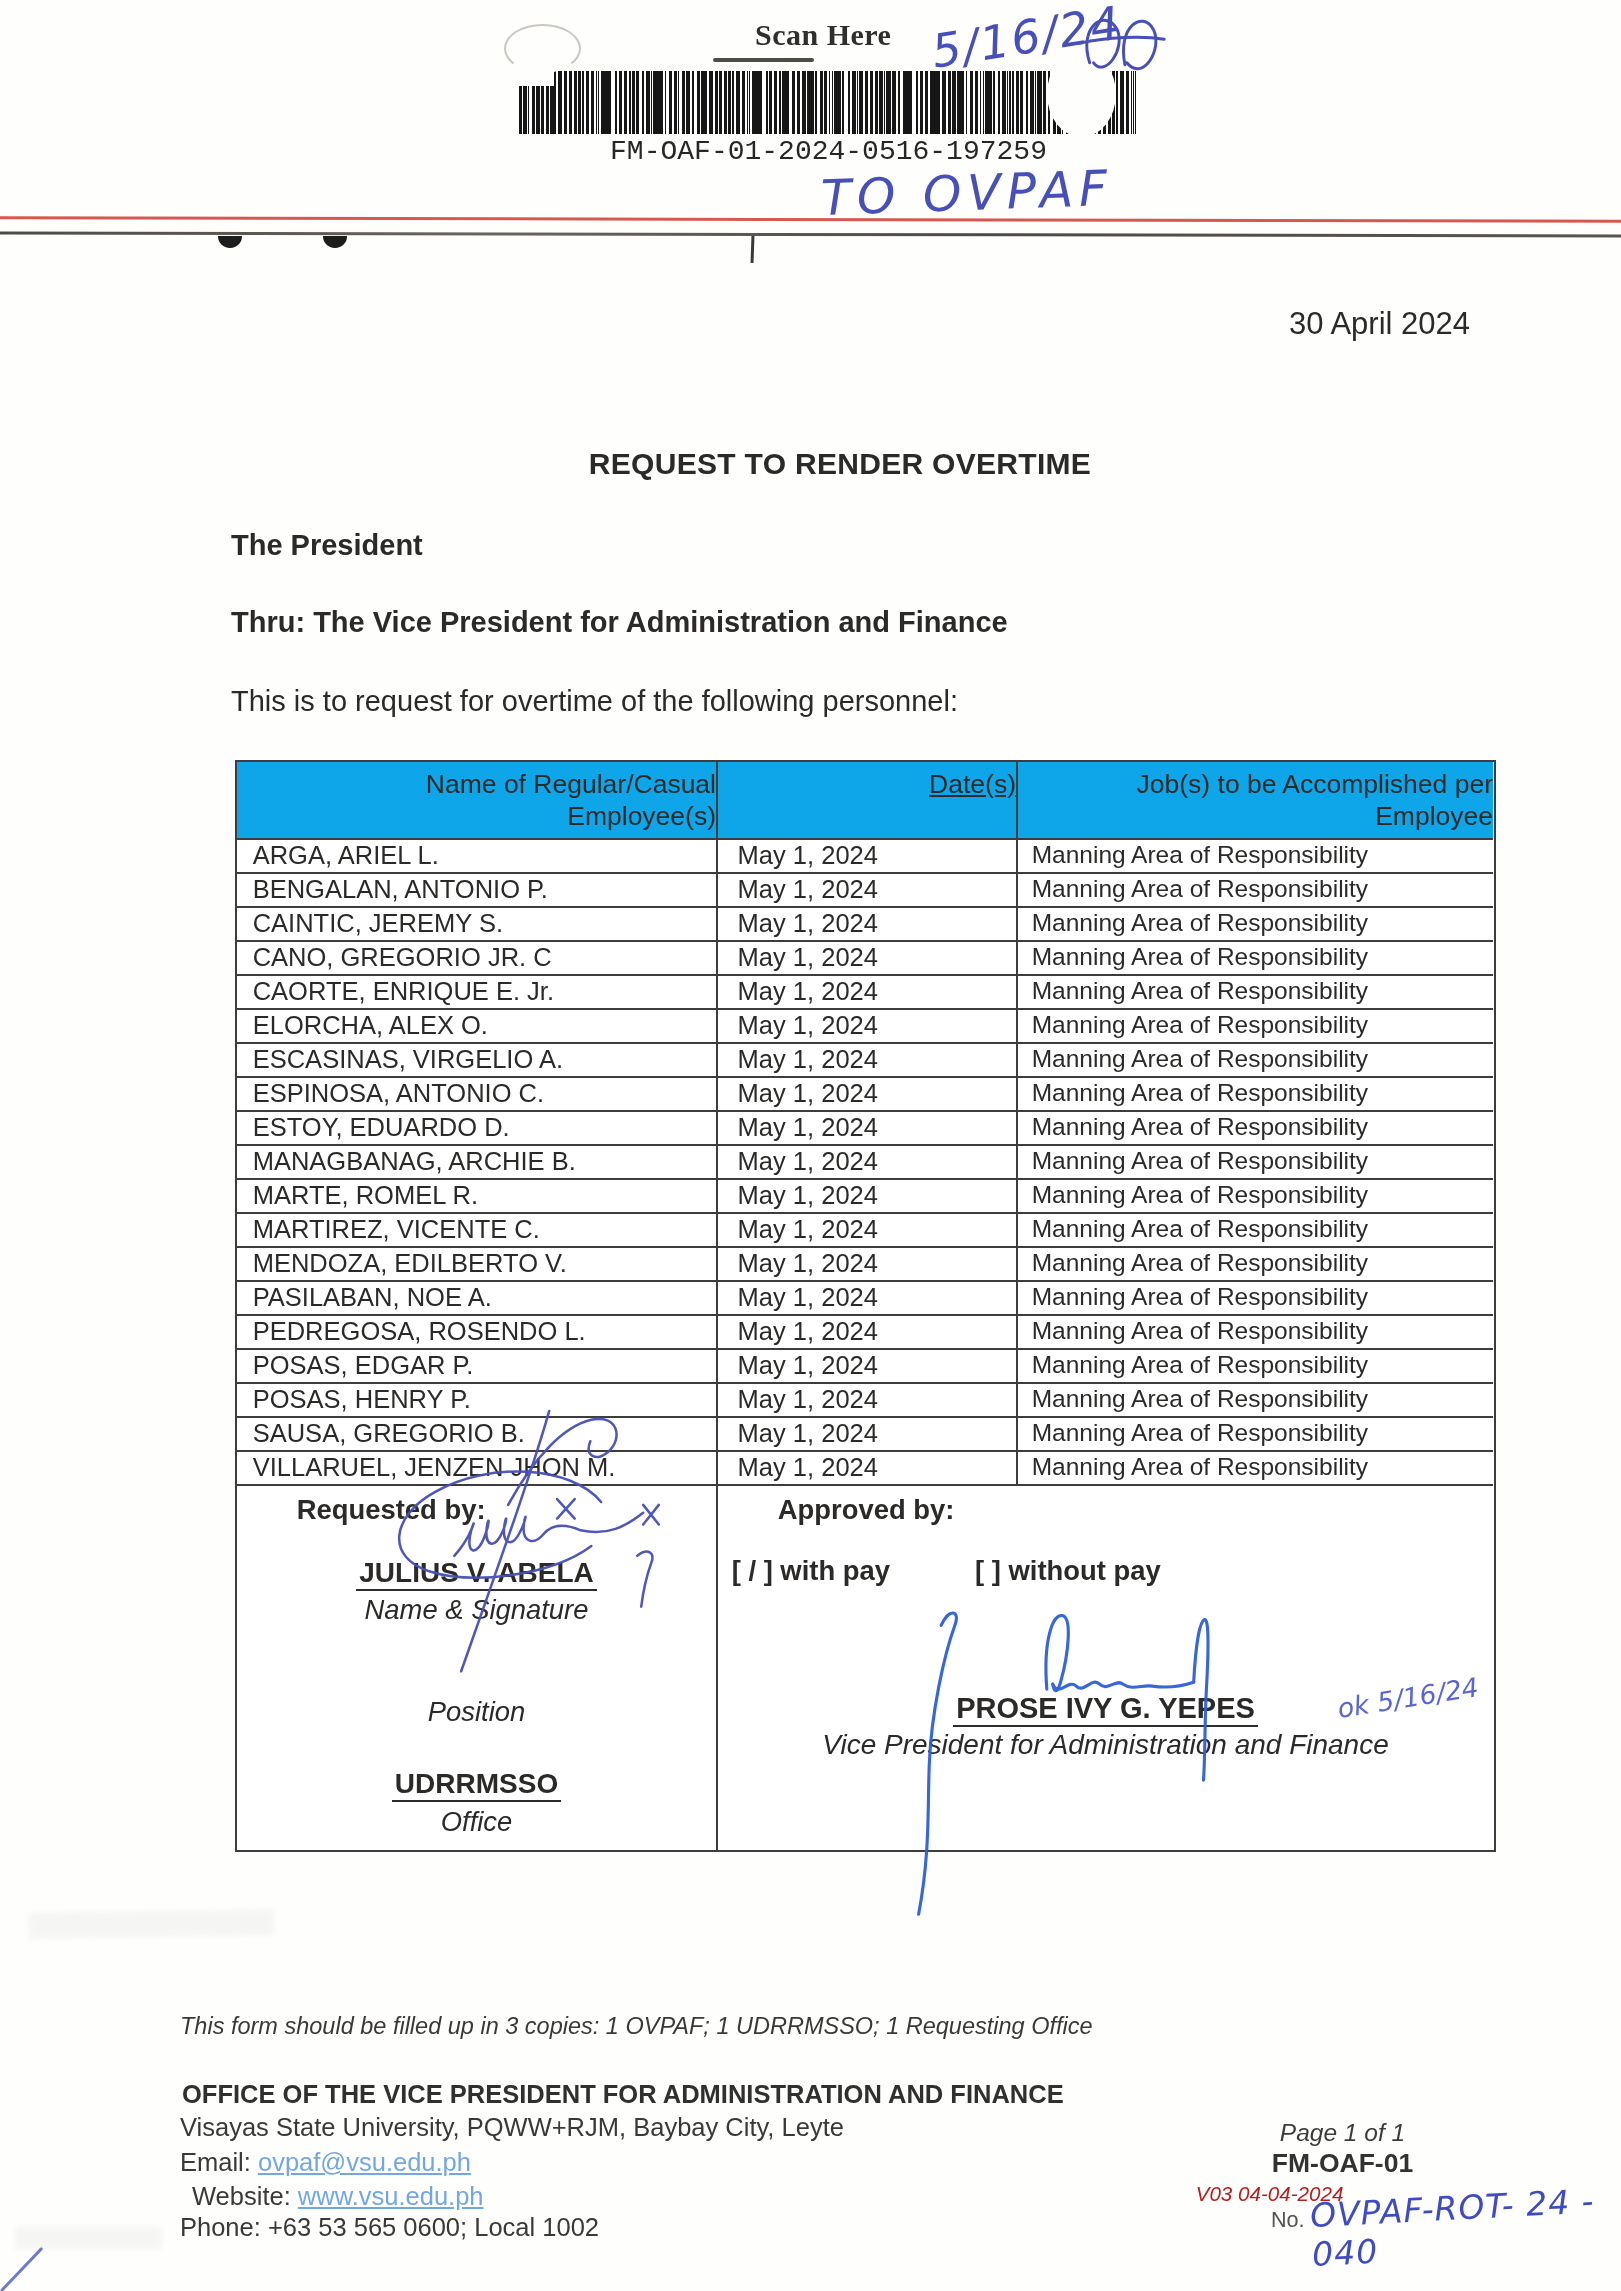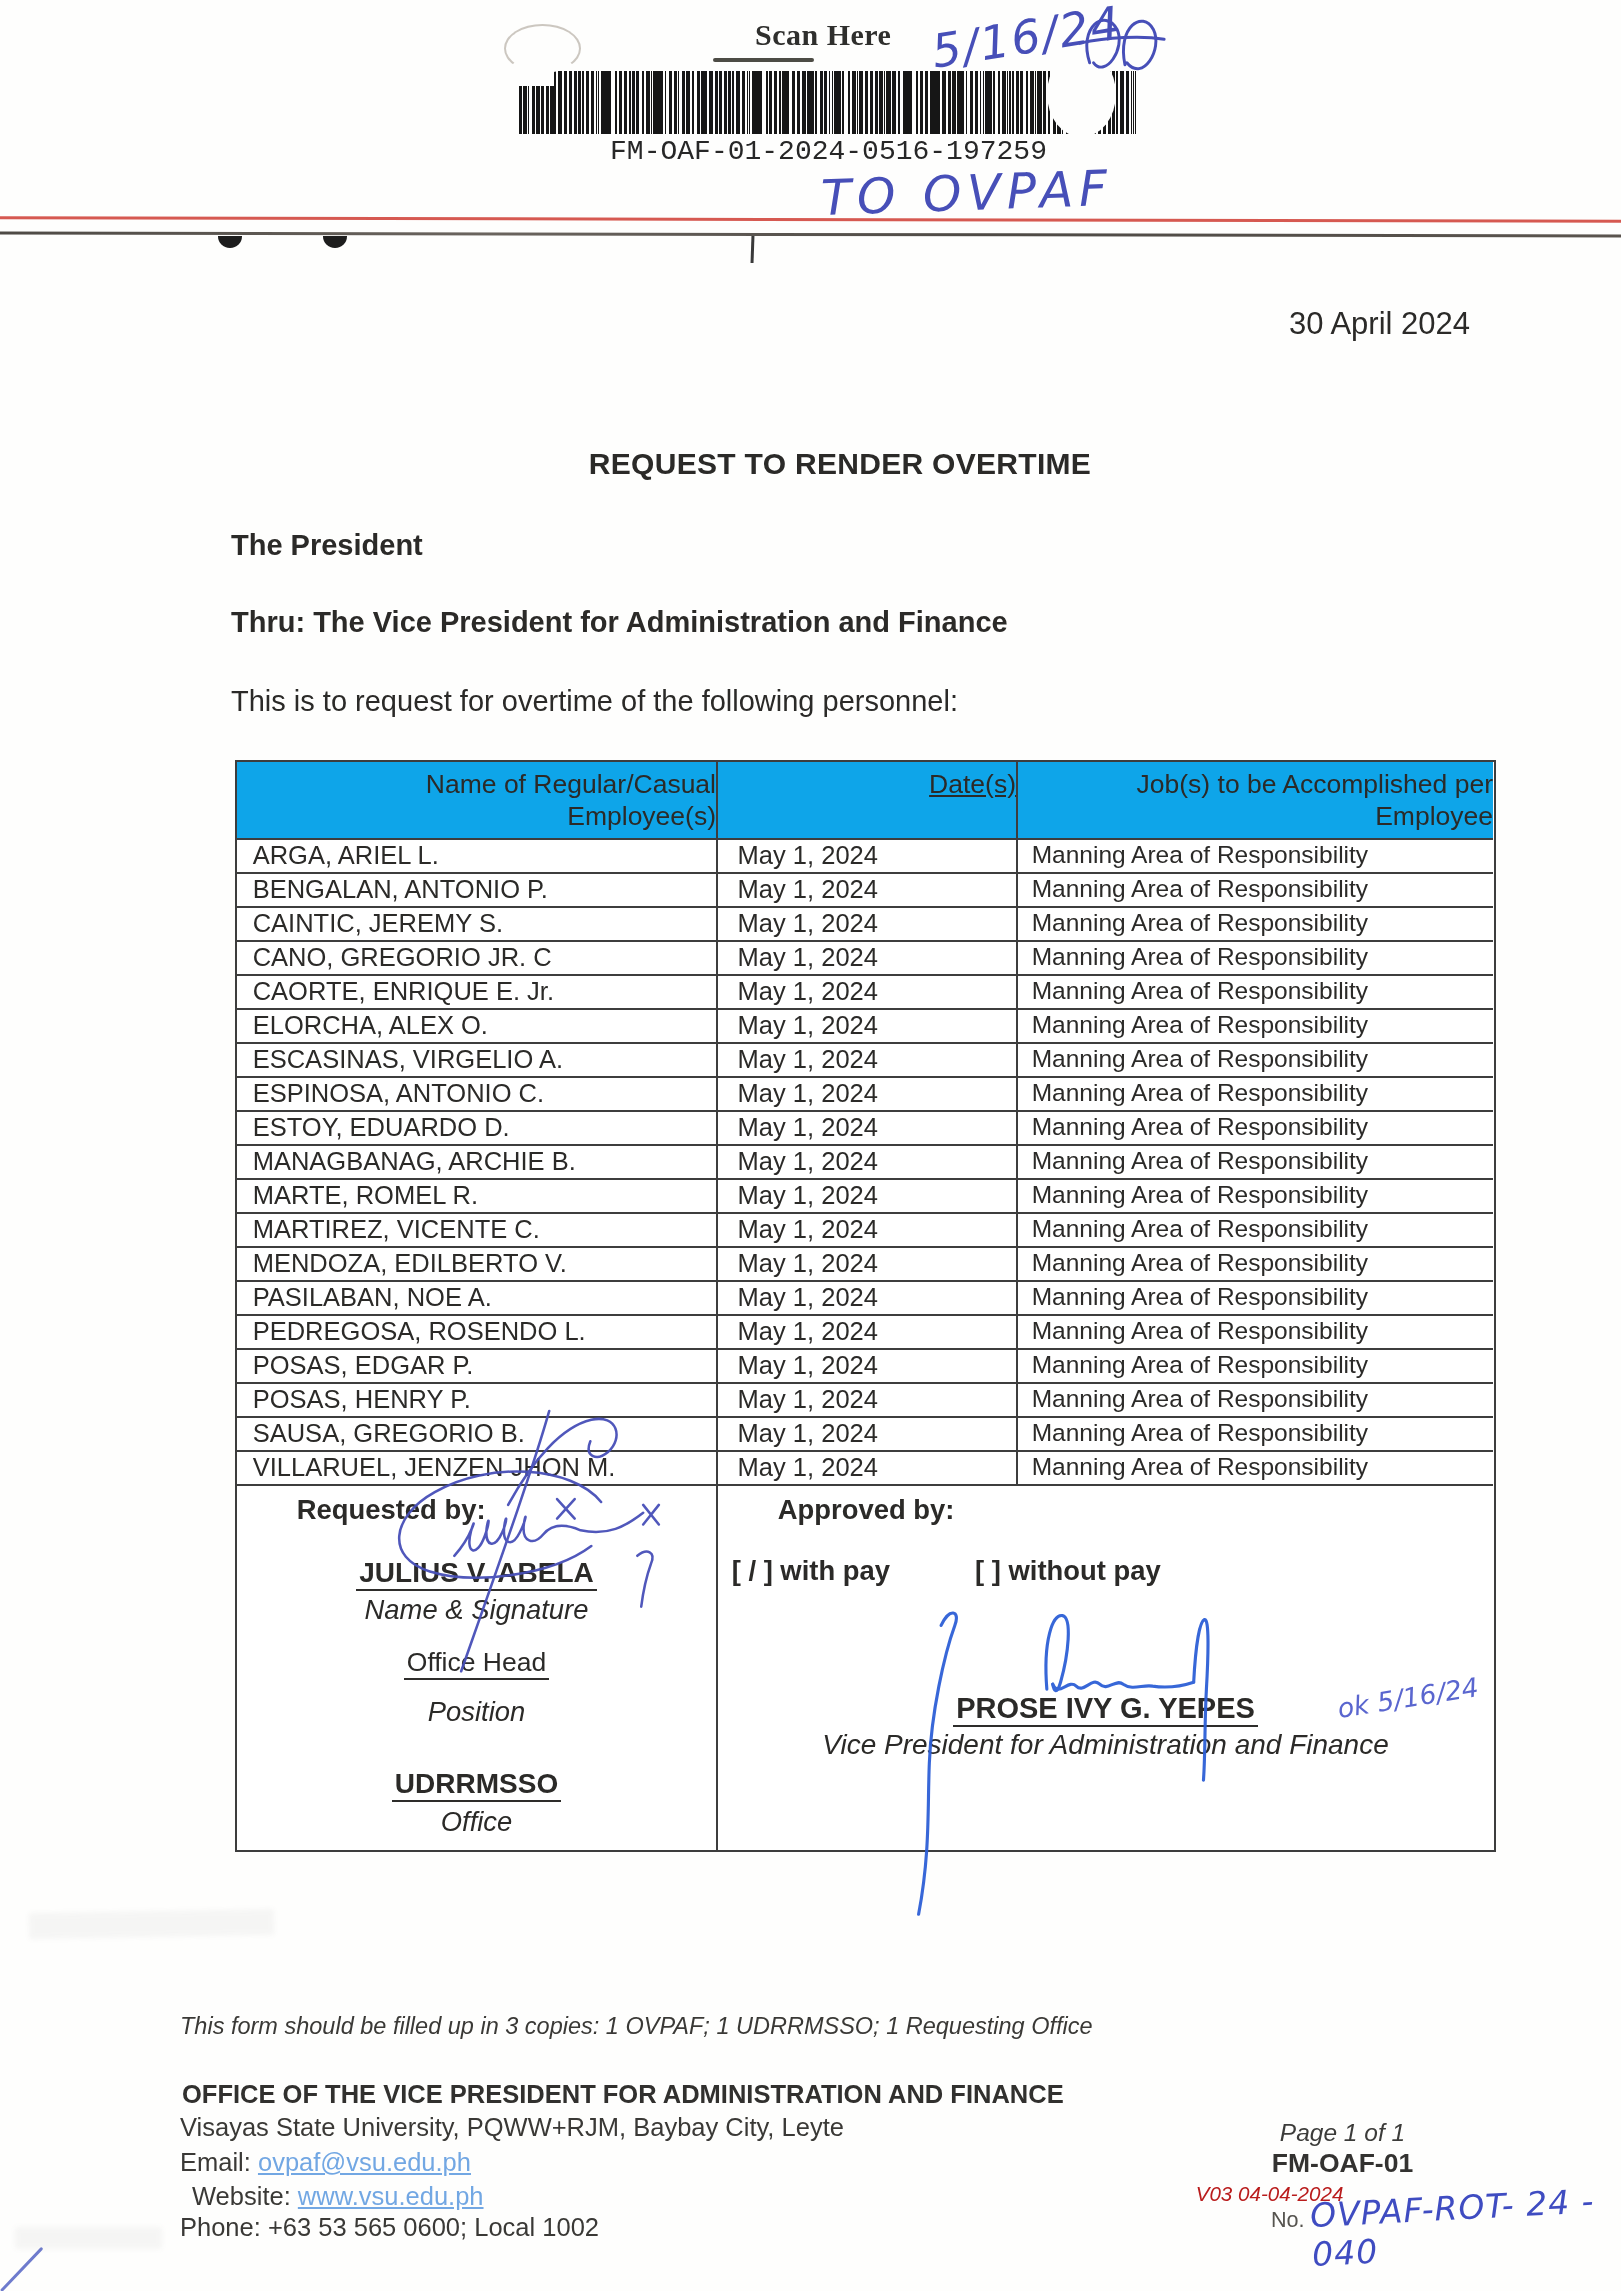--- a/index.html
+++ b/index.html
@@ -131,21 +131,20 @@
     <div class="cell th th-name"><span>Name of Regular/Casual Employee(s)</span></div>
     <div class="cell th th-date"><span>Date(s)</span></div>
     <div class="cell th th-job"><span>Job(s) to be Accomplished per Employee</span></div>
 
     <div id="table-body" style="display:contents"><div class="cell name-cell">ARGA, ARIEL L.</div><div class="cell date-cell">May 1, 2024</div><div class="cell job-cell">Manning Area of Responsibility</div><div class="cell name-cell">BENGALAN, ANTONIO P.</div><div class="cell date-cell">May 1, 2024</div><div class="cell job-cell">Manning Area of Responsibility</div><div class="cell name-cell">CAINTIC, JEREMY S.</div><div class="cell date-cell">May 1, 2024</div><div class="cell job-cell">Manning Area of Responsibility</div><div class="cell name-cell">CANO, GREGORIO JR. C</div><div class="cell date-cell">May 1, 2024</div><div class="cell job-cell">Manning Area of Responsibility</div><div class="cell name-cell">CAORTE, ENRIQUE E. Jr.</div><div class="cell date-cell">May 1, 2024</div><div class="cell job-cell">Manning Area of Responsibility</div><div class="cell name-cell">ELORCHA, ALEX O.</div><div class="cell date-cell">May 1, 2024</div><div class="cell job-cell">Manning Area of Responsibility</div><div class="cell name-cell">ESCASINAS, VIRGELIO A.</div><div class="cell date-cell">May 1, 2024</div><div class="cell job-cell">Manning Area of Responsibility</div><div class="cell name-cell">ESPINOSA, ANTONIO C.</div><div class="cell date-cell">May 1, 2024</div><div class="cell job-cell">Manning Area of Responsibility</div><div class="cell name-cell">ESTOY, EDUARDO D.</div><div class="cell date-cell">May 1, 2024</div><div class="cell job-cell">Manning Area of Responsibility</div><div class="cell name-cell">MANAGBANAG, ARCHIE B.</div><div class="cell date-cell">May 1, 2024</div><div class="cell job-cell">Manning Area of Responsibility</div><div class="cell name-cell">MARTE, ROMEL R.</div><div class="cell date-cell">May 1, 2024</div><div class="cell job-cell">Manning Area of Responsibility</div><div class="cell name-cell">MARTIREZ, VICENTE C.</div><div class="cell date-cell">May 1, 2024</div><div class="cell job-cell">Manning Area of Responsibility</div><div class="cell name-cell">MENDOZA, EDILBERTO V.</div><div class="cell date-cell">May 1, 2024</div><div class="cell job-cell">Manning Area of Responsibility</div><div class="cell name-cell">PASILABAN, NOE A.</div><div class="cell date-cell">May 1, 2024</div><div class="cell job-cell">Manning Area of Responsibility</div><div class="cell name-cell">PEDREGOSA, ROSENDO L.</div><div class="cell date-cell">May 1, 2024</div><div class="cell job-cell">Manning Area of Responsibility</div><div class="cell name-cell">POSAS, EDGAR P.</div><div class="cell date-cell">May 1, 2024</div><div class="cell job-cell">Manning Area of Responsibility</div><div class="cell name-cell">POSAS, HENRY P.</div><div class="cell date-cell">May 1, 2024</div><div class="cell job-cell">Manning Area of Responsibility</div><div class="cell name-cell">SAUSA, GREGORIO B.</div><div class="cell date-cell">May 1, 2024</div><div class="cell job-cell">Manning Area of Responsibility</div><div class="cell name-cell">VILLARUEL, JENZEN JHON M.</div><div class="cell date-cell">May 1, 2024</div><div class="cell job-cell">Manning Area of Responsibility</div></div>
 
     <div class="cell sig-left">
       <div class="sig-label">Requested by:</div>
       <div class="cline req-name"><span class="u">JULIUS V. ABELA</span></div>
       <div class="cline req-name-cap it">Name &amp; Signature</div>
-      <div class="cline req-pos"><span class="u">Office Head</span></div>
       <div class="cline req-pos-cap it">Position</div>
       <div class="cline req-office"><span class="u">UDRRMSSO</span></div>
       <div class="cline req-office-cap it">Office</div>
     </div>
 
     <div class="cell sig-right">
       <div class="sig-label">Approved by:</div>
       <div class="pay with-pay">[ / ] with pay</div>
       <div class="pay without-pay">[  ] without pay</div>
       <div class="cline appr-name"><span class="u">PROSE IVY G. YEPES</span></div>

